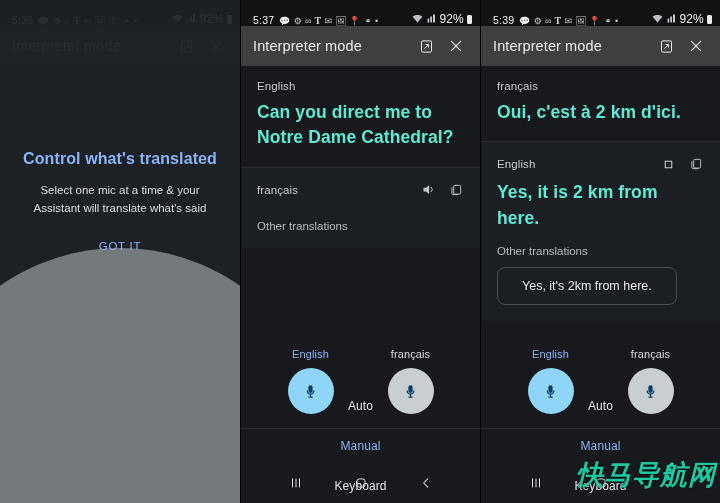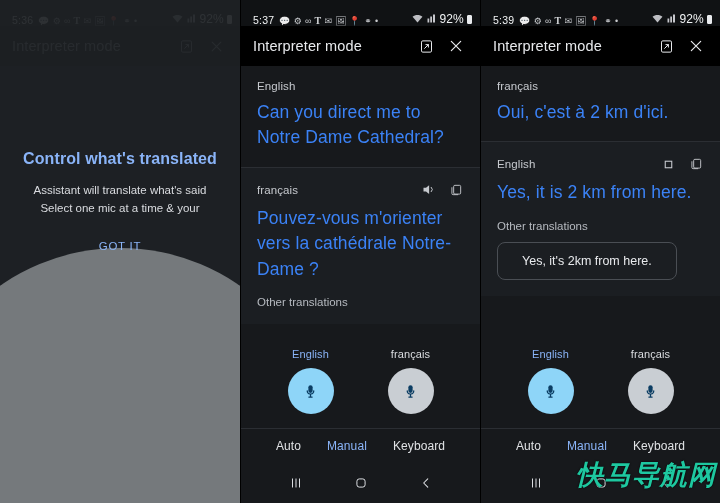--- a/index.html
+++ b/index.html
@@ -54,21 +54,21 @@
     position: relative;
   }
 
   
   .header {
     height: 40px;
     display: flex;
     align-items: center;
     padding: 0 12px;
     color: #e8eaed;
-    background: #000000;
+    background: #404040;
   }
   .header .title {
     flex: 1;
     font-size: 14.5px;
     color: #e8eaed;
     letter-spacing: .1px;
   }
   .hdr-btn {
     width: 24px; height: 24px;
     display: flex; align-items: center; justify-content: center;
@@ -93,22 +93,23 @@
     font-size: 11.5px;
     color: #c6c9ce;
     flex: 1;
     letter-spacing: .1px;
   }
   .bubble-icons { display: flex; align-items: center; gap: 12px; }
   .b-ic { width: 16px; height: 16px; display: flex; align-items: center; justify-content: center; cursor: pointer; color: #c6c9ce; }
   .phrase {
     font-size: 17.5px;
     line-height: 1.45;
-    color: #3b82f6;
+    color: #5eead4;
     letter-spacing: .1px;
+    font-weight: bold;
   }
   .other-label {
     font-size: 11.5px;
     color: #b6bac0;
     padding: 14px 16px 0 16px;
   }
   .chips { padding: 10px 16px 0 16px; }
   .chip {
     display: inline-block;
     border: 1px solid #4a4e54;
@@ -151,20 +152,21 @@
   
   .mode-bar {
     position: absolute;
     left: 0; right: 0;
     bottom: 40px;
     height: 34px;
     display: flex;
     align-items: center;
     justify-content: center;
     gap: 26px;
+    flex-direction: column;
   }
   .mode-item {
     font-size: 12px;
     color: #e0e2e5;
     cursor: pointer;
     letter-spacing: .1px;
   }
   .mode-item.selected { color: #8ab4f8; }
 
   
@@ -335,22 +337,22 @@
         <svg width="14" height="14" viewBox="0 0 24 24">
             <path d="M15 5L8 12l7 7" fill="none" stroke="#dfe1e5" stroke-width="1.8" stroke-linecap="round" stroke-linejoin="round"></path>
           </svg>
       </span>
     </div>
 
     <div class="scrim"></div>
     <div class="spotlight"></div>
     <div class="onboard-txt">
       <div class="onboard-title">Control what's translated</div>
+      <div class="onboard-sub">Select one mic at a time &amp; your</div>
       <div class="onboard-sub">Assistant will translate what's said</div>
-      <div class="onboard-sub">Select one mic at a time &amp; your</div>
     </div>
     <div class="got-it">GOT IT</div>
   </div>
 
   <div class="panel">
 
     <div class="statusbar">
       <span class="sb-time">5:37</span>
       <span class="sb-icons">
         <span class="sb-ic">💬</span>
@@ -412,21 +414,20 @@
                 </svg>
             </span>
             <span class="b-ic">
               <svg width="14" height="14" viewBox="0 0 24 24">
                   <rect x="8" y="4" width="12" height="15" rx="2" fill="none" stroke="#c6c9ce" stroke-width="1.6"></rect>
                   <path d="M5 8v10a2 2 0 002 2h8" fill="none" stroke="#c6c9ce" stroke-width="1.6" stroke-linecap="round"></path>
                 </svg>
             </span>
           </span>
         </div>
-        <div class="phrase">Pouvez-vous m'orienter vers la cathédrale Notre-Dame ?</div>
         <div style="margin-left:-16px;margin-right:-16px;">
           <div class="other-label">Other translations</div>
         </div>
       </div>
     </div>
 
     <div class="mic-area">
       <div class="mic-col">
         <span class="mic-lang active">English</span>
         <span class="mic-btn active">

